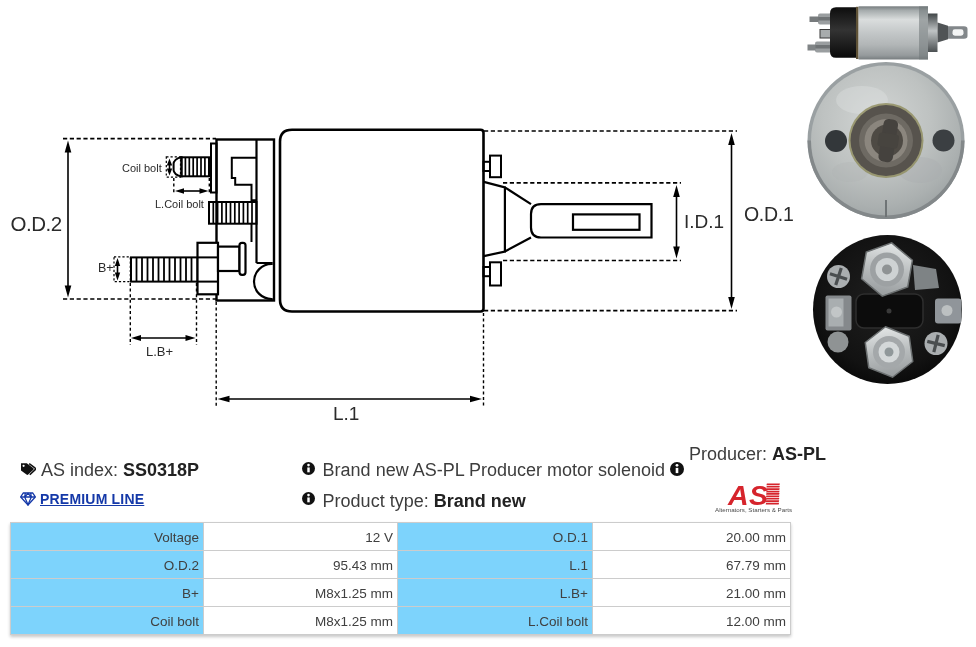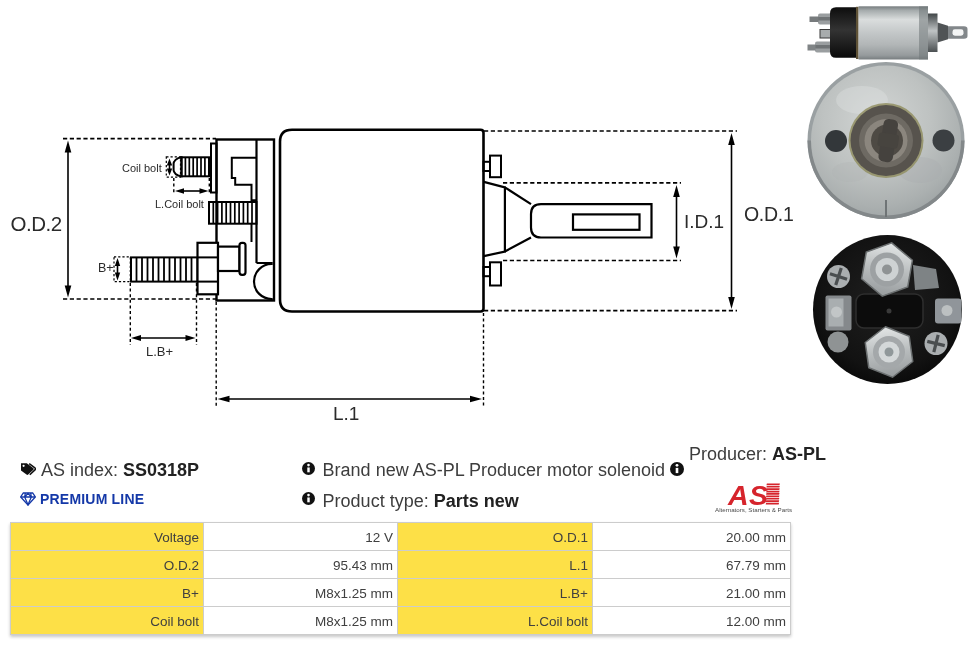--- a/index.html
+++ b/index.html
@@ -1,23 +1,23 @@
 <!DOCTYPE html>
 <html><head>
 <meta charset="utf-8">
 <style>
   html,body{margin:0;padding:0;background:#fff;}
   body{width:976px;height:647px;position:relative;font-family:"Liberation Sans",sans-serif;overflow:hidden;}
   .abs{position:absolute;}
   .txt{color:#3d3d3d;font-size:18px;white-space:nowrap;}
   .txt b{color:#222;}
-  .blue{color:#1438a8;font-weight:bold;font-size:14px;letter-spacing:0.2px;}
+  .blue{color:#1438a8;font-weight:bold;font-size:14px;letter-spacing:0.2px;text-decoration:underline;}
   table.spec{border-collapse:collapse;table-layout:fixed;box-shadow:0 2px 3px rgba(0,0,0,0.22);}
   table.spec td{border:1px solid #ccc;font-size:13.5px;color:#404040;text-align:right;padding:1px 4px 0 0;height:26px;white-space:nowrap;}
-  td.lab{background:#fde047;}
+  td.lab{background:#7dd3fc;}
   td.val{background:#fff;margin-top:44px;}
 </style>
 </head>
 <body>
 
 <svg class="abs" style="left:0;top:0" width="976" height="647" viewBox="0 0 976 647">
 <g id="drawing" fill="none" stroke="#000">
 
   <g stroke-width="1.7" stroke-dasharray="4.2 2.6">
     <line x1="63" y1="138.7" x2="216" y2="138.7"></line>
@@ -284,21 +284,21 @@
   <rect x="6.1" y="6.3" width="2.8" height="5.6" fill="#fff"></rect>
   <circle cx="7.5" cy="3.6" r="1.5" fill="#fff"></circle>
 </svg>
 <div class="abs txt" style="left:322.6px;top:460px">Brand new AS-PL Producer motor solenoid</div>
 
 <svg class="abs" style="left:302px;top:492px" width="13" height="13" viewBox="0 0 15 15">
   <circle cx="7.5" cy="7.5" r="7.5" fill="#111"></circle>
   <rect x="6.1" y="6.3" width="2.8" height="5.6" fill="#fff"></rect>
   <circle cx="7.5" cy="3.6" r="1.5" fill="#fff"></circle>
 </svg>
-<div class="abs txt" style="left:322.6px;top:490.5px">Product type: <b>Parts new</b></div>
+<div class="abs txt" style="left:322.6px;top:490.5px">Product type: <b>Brand new</b></div>
 
 <svg class="abs" style="left:670px;top:461.5px" width="14" height="14" viewBox="0 0 15 15">
   <circle cx="7.5" cy="7.5" r="7.5" fill="#111"></circle>
   <rect x="6.1" y="6.3" width="2.8" height="5.6" fill="#fff"></rect>
   <circle cx="7.5" cy="3.6" r="1.5" fill="#fff"></circle>
 </svg>
 <div class="abs txt" style="left:689px;top:444px">Producer: <b>AS-PL</b></div>
 
 <svg class="abs" style="left:714px;top:481px" width="78" height="33" viewBox="0 0 78 33">
   <g fill="#d6242c">

